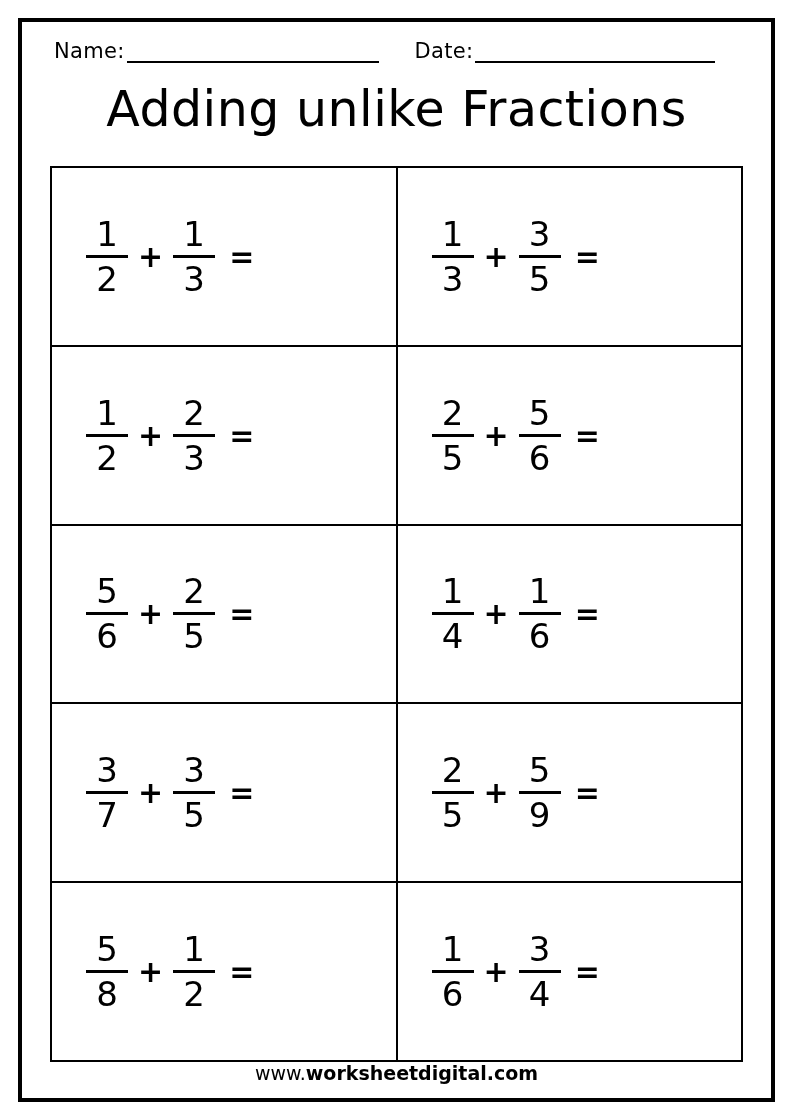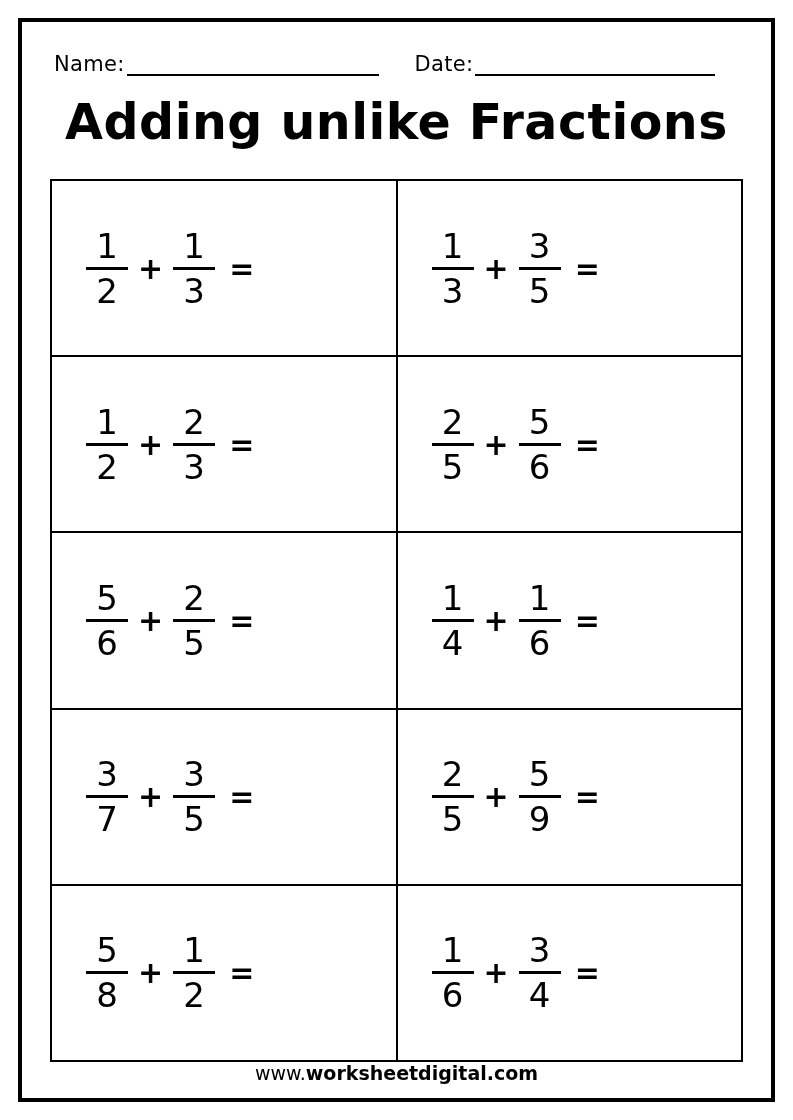--- a/index.html
+++ b/index.html
@@ -20,21 +20,21 @@
     height: 1120px;
     box-sizing: border-box;
     padding: 18px;
   }
   .sheet {
     position: relative;
     width: 100%;
     height: 100%;
     box-sizing: border-box;
     border: 4px solid #000000;
-    padding: 22px 26px 10px 26px;
+    padding: 9px 26px 10px 26px;
     display: flex;
     flex-direction: column;
   }
   
   .meta-row {
     display: flex;
     align-items: flex-end;
     font-size: 21px;
     font-family: "DejaVu Sans", sans-serif;
     margin: 8px 0 0 0;
@@ -50,21 +50,21 @@
     height: 19px;
   }
   .meta-line.name-line { width: 252px; margin-left: 2px; }
   .meta-line.date-line { width: 240px; margin-left: 2px; }
   .meta-gap { width: 36px; }
 
   
   .title {
     text-align: center;
     font-family: "DejaVu Sans", sans-serif;
-    font-weight: bold;
+    font-weight: normal;
     font-size: 49px;
     letter-spacing: 0.5px;
     margin: 18px 0 28px 0;
   }
 
   
   .grid {
     border: 2px solid #000000;
     flex: 1 1 auto;
     display: flex;

